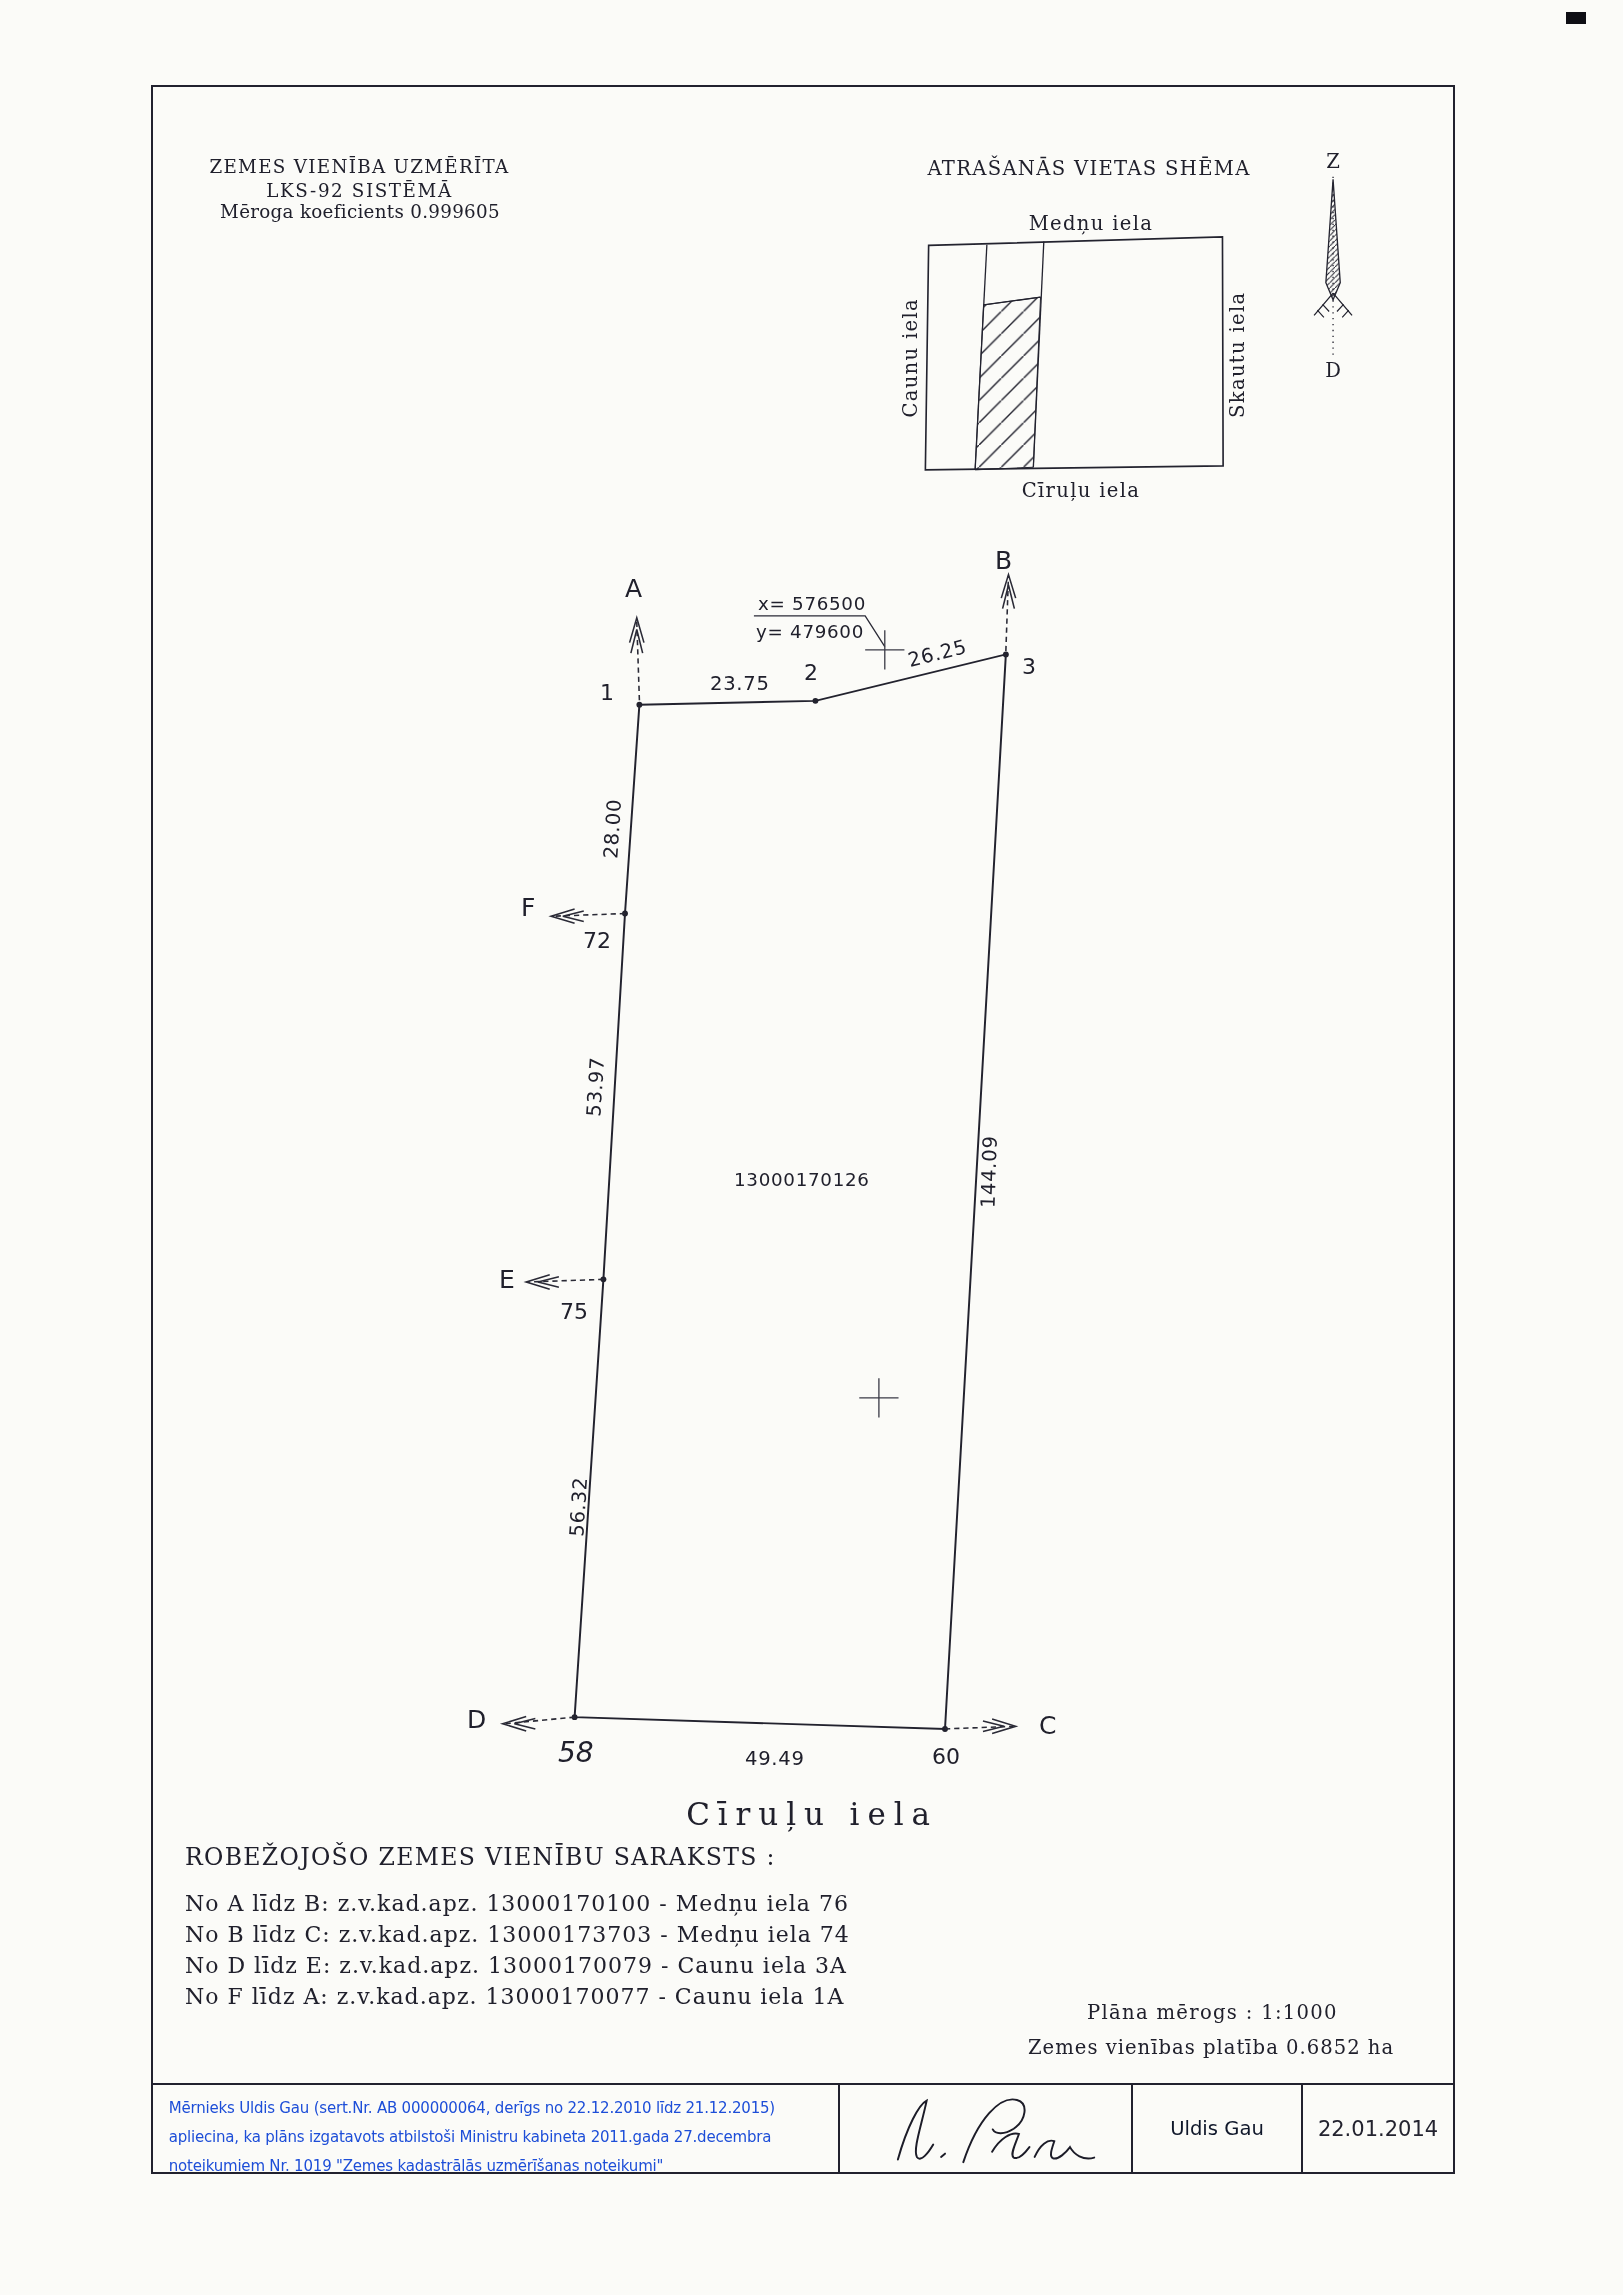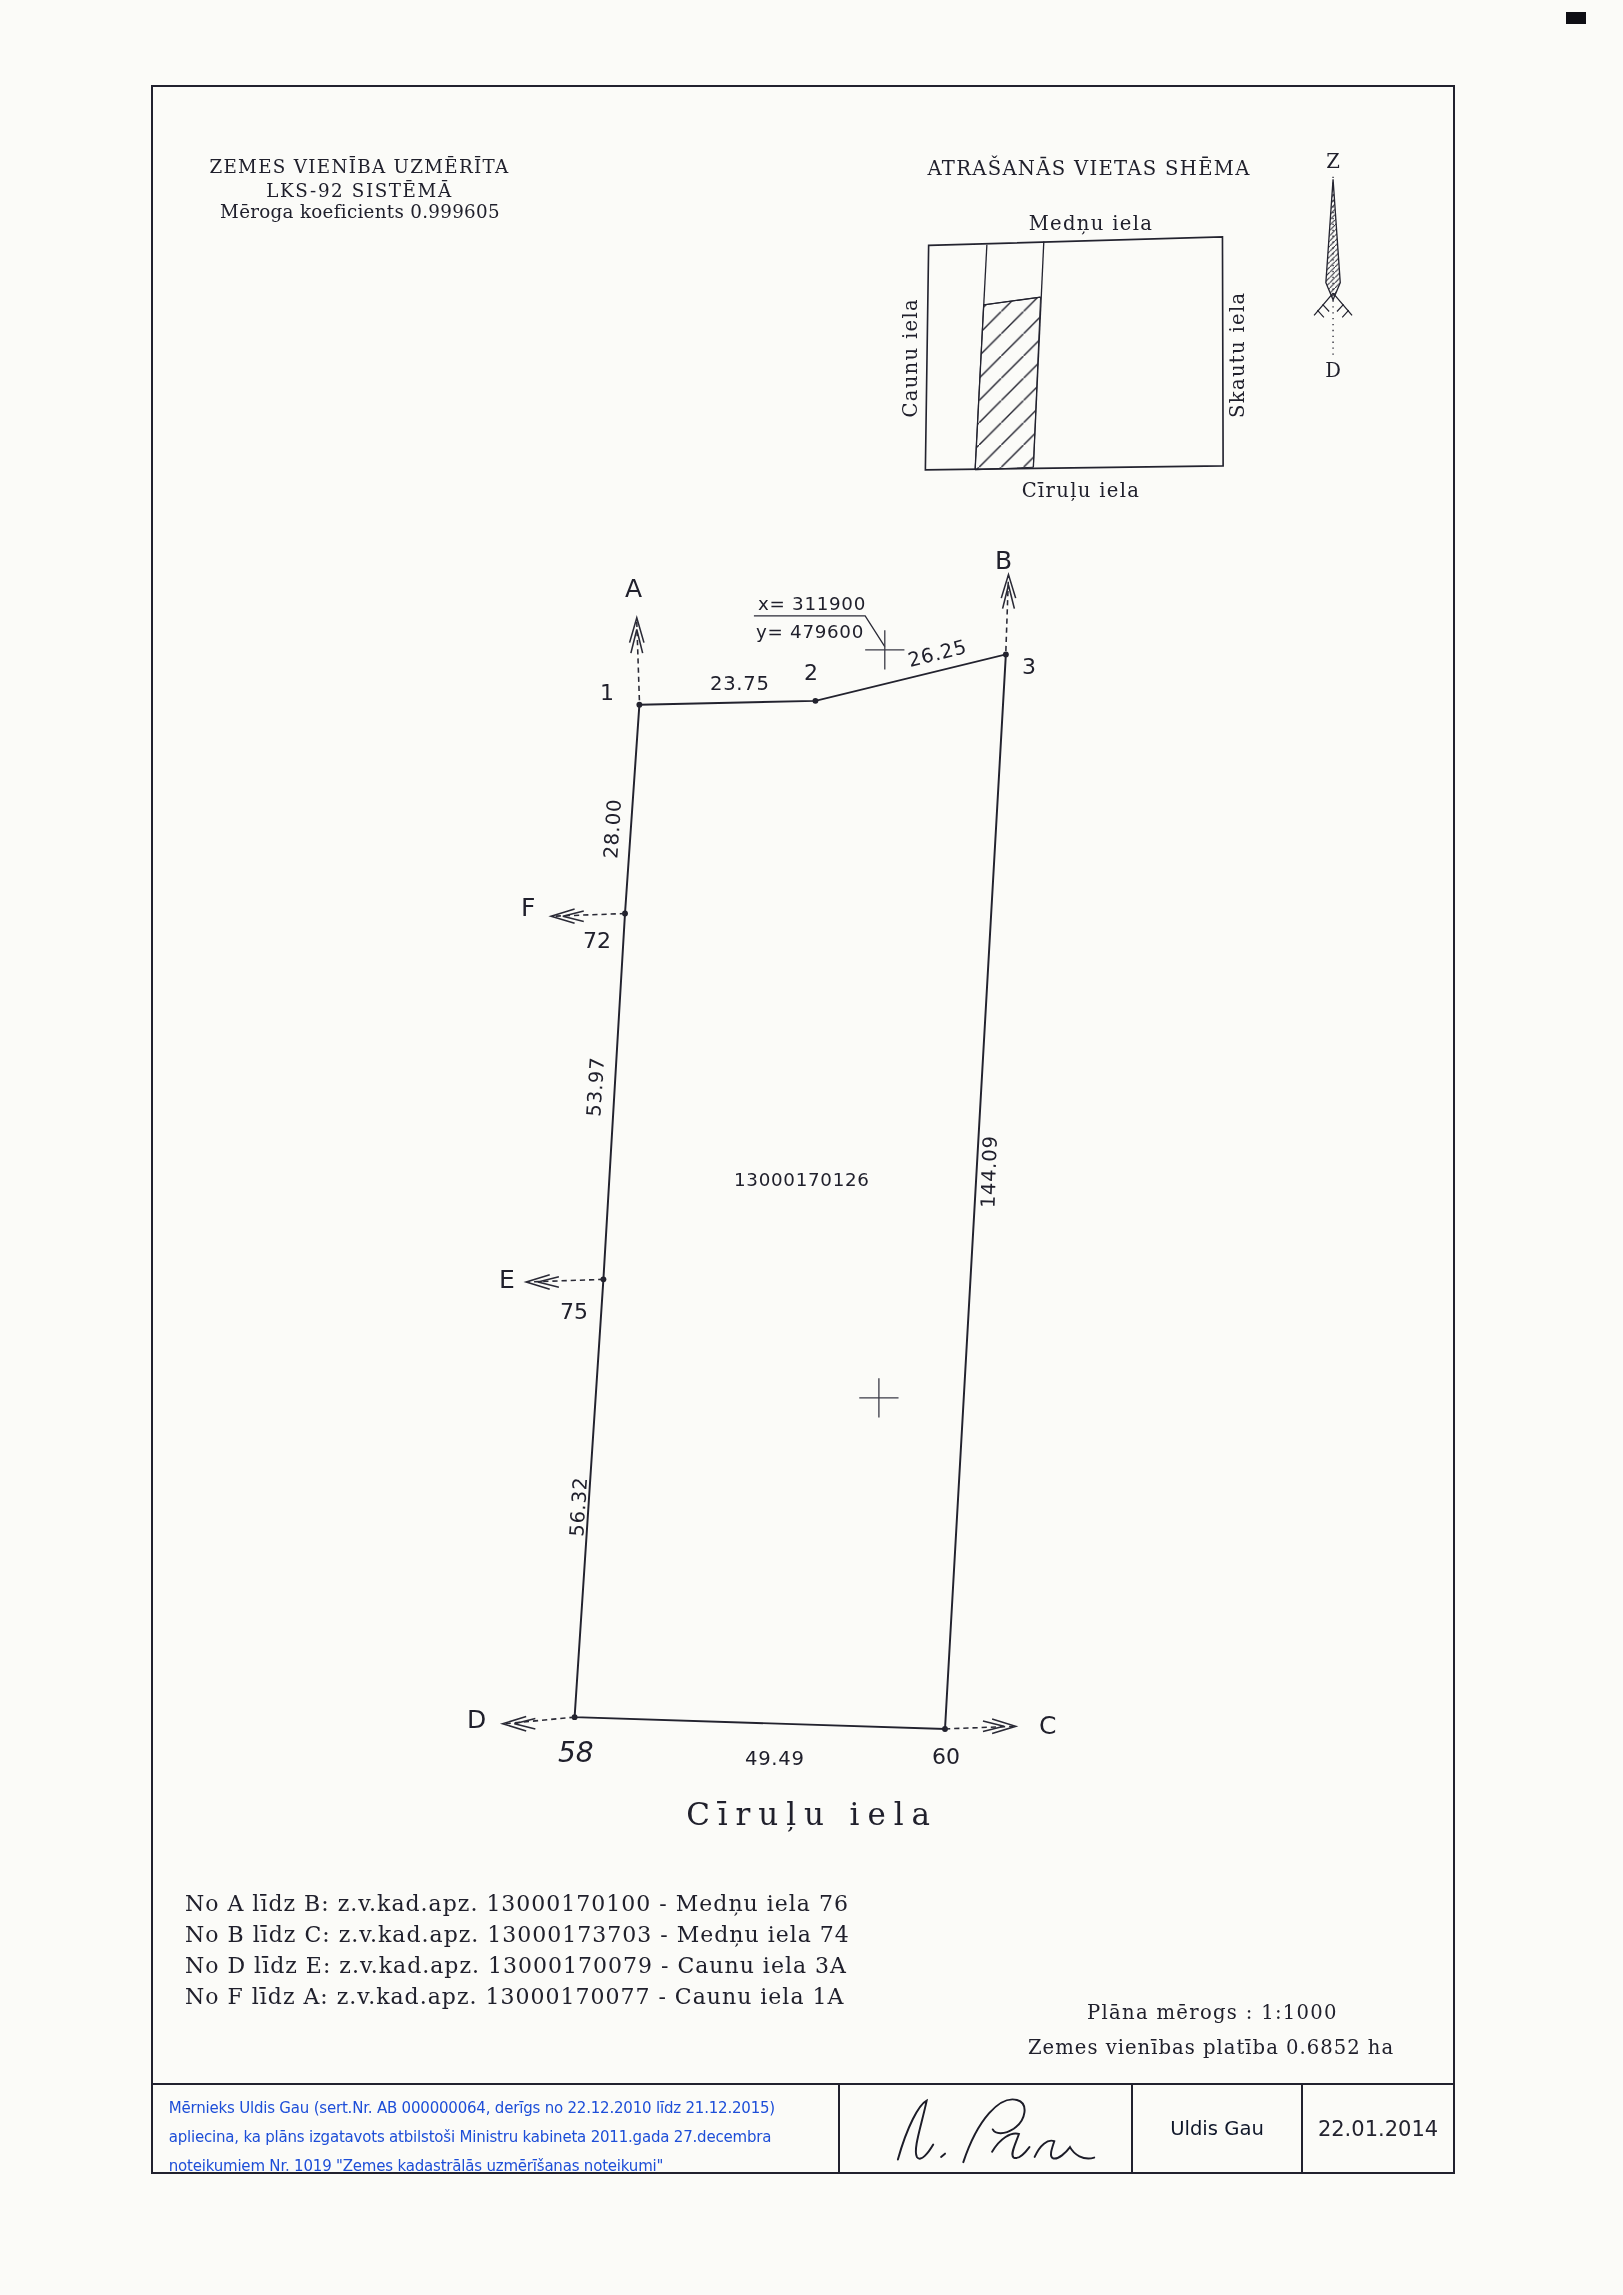--- a/index.html
+++ b/index.html
@@ -38,21 +38,21 @@
 
   <div class="lbl serif ctr" style="left:919px;top:158px;width:340px;font-size:19.6px;letter-spacing:1.3px;">ATRAŠANĀS VIETAS SHĒMA</div>
   <div class="lbl serif ctr" style="left:993px;top:213px;width:196px;font-size:19.6px;letter-spacing:1.3px;">Medņu iela</div>
   <div class="lbl serif ctr rot" style="left:813px;top:347px;width:196px;font-size:19.6px;letter-spacing:1.3px;transform:rotate(-90deg);">Caunu iela</div>
   <div class="lbl serif ctr rot" style="left:1140px;top:344px;width:196px;font-size:19.6px;letter-spacing:1.3px;transform:rotate(-90deg);">Skautu iela</div>
   <div class="lbl serif ctr" style="left:983px;top:480px;width:196px;font-size:19.6px;letter-spacing:1.3px;">Cīruļu iela</div>
 
   <div class="lbl serif ctr" style="left:1320px;top:151px;width:26px;font-size:19.6px;">Z</div>
   <div class="lbl serif ctr" style="left:1320px;top:360px;width:26px;font-size:19.6px;">D</div>
 
-  <div class="lbl sans" style="left:758px;top:594px;font-size:18.3px;letter-spacing:0.7px;">x= 311900</div>
+  <div class="lbl sans" style="left:758px;top:594px;font-size:18.3px;letter-spacing:0.7px;">x= 576500</div>
   <div class="lbl sans" style="left:756px;top:622px;font-size:18.3px;letter-spacing:0.7px;">y= 479600</div>
 
   <div class="lbl sans" style="left:625px;top:575px;font-size:25px;">A</div>
   <div class="lbl sans" style="left:995px;top:547px;font-size:25px;">B</div>
   <div class="lbl sans" style="left:1039px;top:1712px;font-size:25px;">C</div>
   <div class="lbl sans" style="left:467px;top:1706px;font-size:25px;">D</div>
   <div class="lbl sans" style="left:499px;top:1266px;font-size:25px;">E</div>
   <div class="lbl sans" style="left:521px;top:894px;font-size:25px;">F</div>
 
   <div class="lbl sans" style="left:600px;top:681px;font-size:22px;">1</div>
@@ -68,20 +68,21 @@
   <div class="lbl sans ctr rot" style="left:577px;top:818px;width:72px;font-size:19.6px;letter-spacing:0.7px;transform:rotate(-86deg);">28.00</div>
   <div class="lbl sans ctr rot" style="left:560px;top:1076px;width:72px;font-size:19.6px;letter-spacing:0.7px;transform:rotate(-86deg);">53.97</div>
   <div class="lbl sans ctr rot" style="left:543px;top:1496px;width:72px;font-size:19.6px;letter-spacing:0.7px;transform:rotate(-86deg);">56.32</div>
   <div class="lbl sans" style="left:745px;top:1748px;font-size:19.6px;letter-spacing:0.7px;">49.49</div>
   <div class="lbl sans ctr rot" style="left:950px;top:1161px;width:79px;font-size:19.6px;letter-spacing:0.7px;transform:rotate(-88deg);">144.09</div>
 
   <div class="lbl sans" style="left:734px;top:1170px;font-size:18.3px;letter-spacing:0.7px;">13000170126</div>
 
   <div class="lbl serif ctr" style="left:655px;top:1797px;width:314px;font-size:31px;letter-spacing:7.9px;">Cīruļu iela</div>
 
+  <div class="lbl serif" style="left:185px;top:1845px;font-size:23.6px;letter-spacing:1.3px;">ROBEŽOJOŠO ZEMES VIENĪBU SARAKSTS :</div>
   <div class="lbl serif" style="left:185px;top:1888px;font-size:22px;letter-spacing:1px;line-height:31px;">
     <div>No A līdz B: z.v.kad.apz. 13000170100 - Medņu iela 76</div>
     <div>No B līdz C: z.v.kad.apz. 13000173703 - Medņu iela 74</div>
     <div>No D līdz E: z.v.kad.apz. 13000170079 - Caunu iela 3A</div>
     <div>No F līdz A: z.v.kad.apz. 13000170077 - Caunu iela 1A</div>
   </div>
 
   <div class="lbl serif" style="left:1087px;top:2002px;font-size:19.6px;letter-spacing:1.3px;">Plāna mērogs : 1:1000</div>
   <div class="lbl serif" style="left:1028px;top:2037px;font-size:19.6px;letter-spacing:1px;">Zemes vienības platība 0.6852 ha</div>
 

